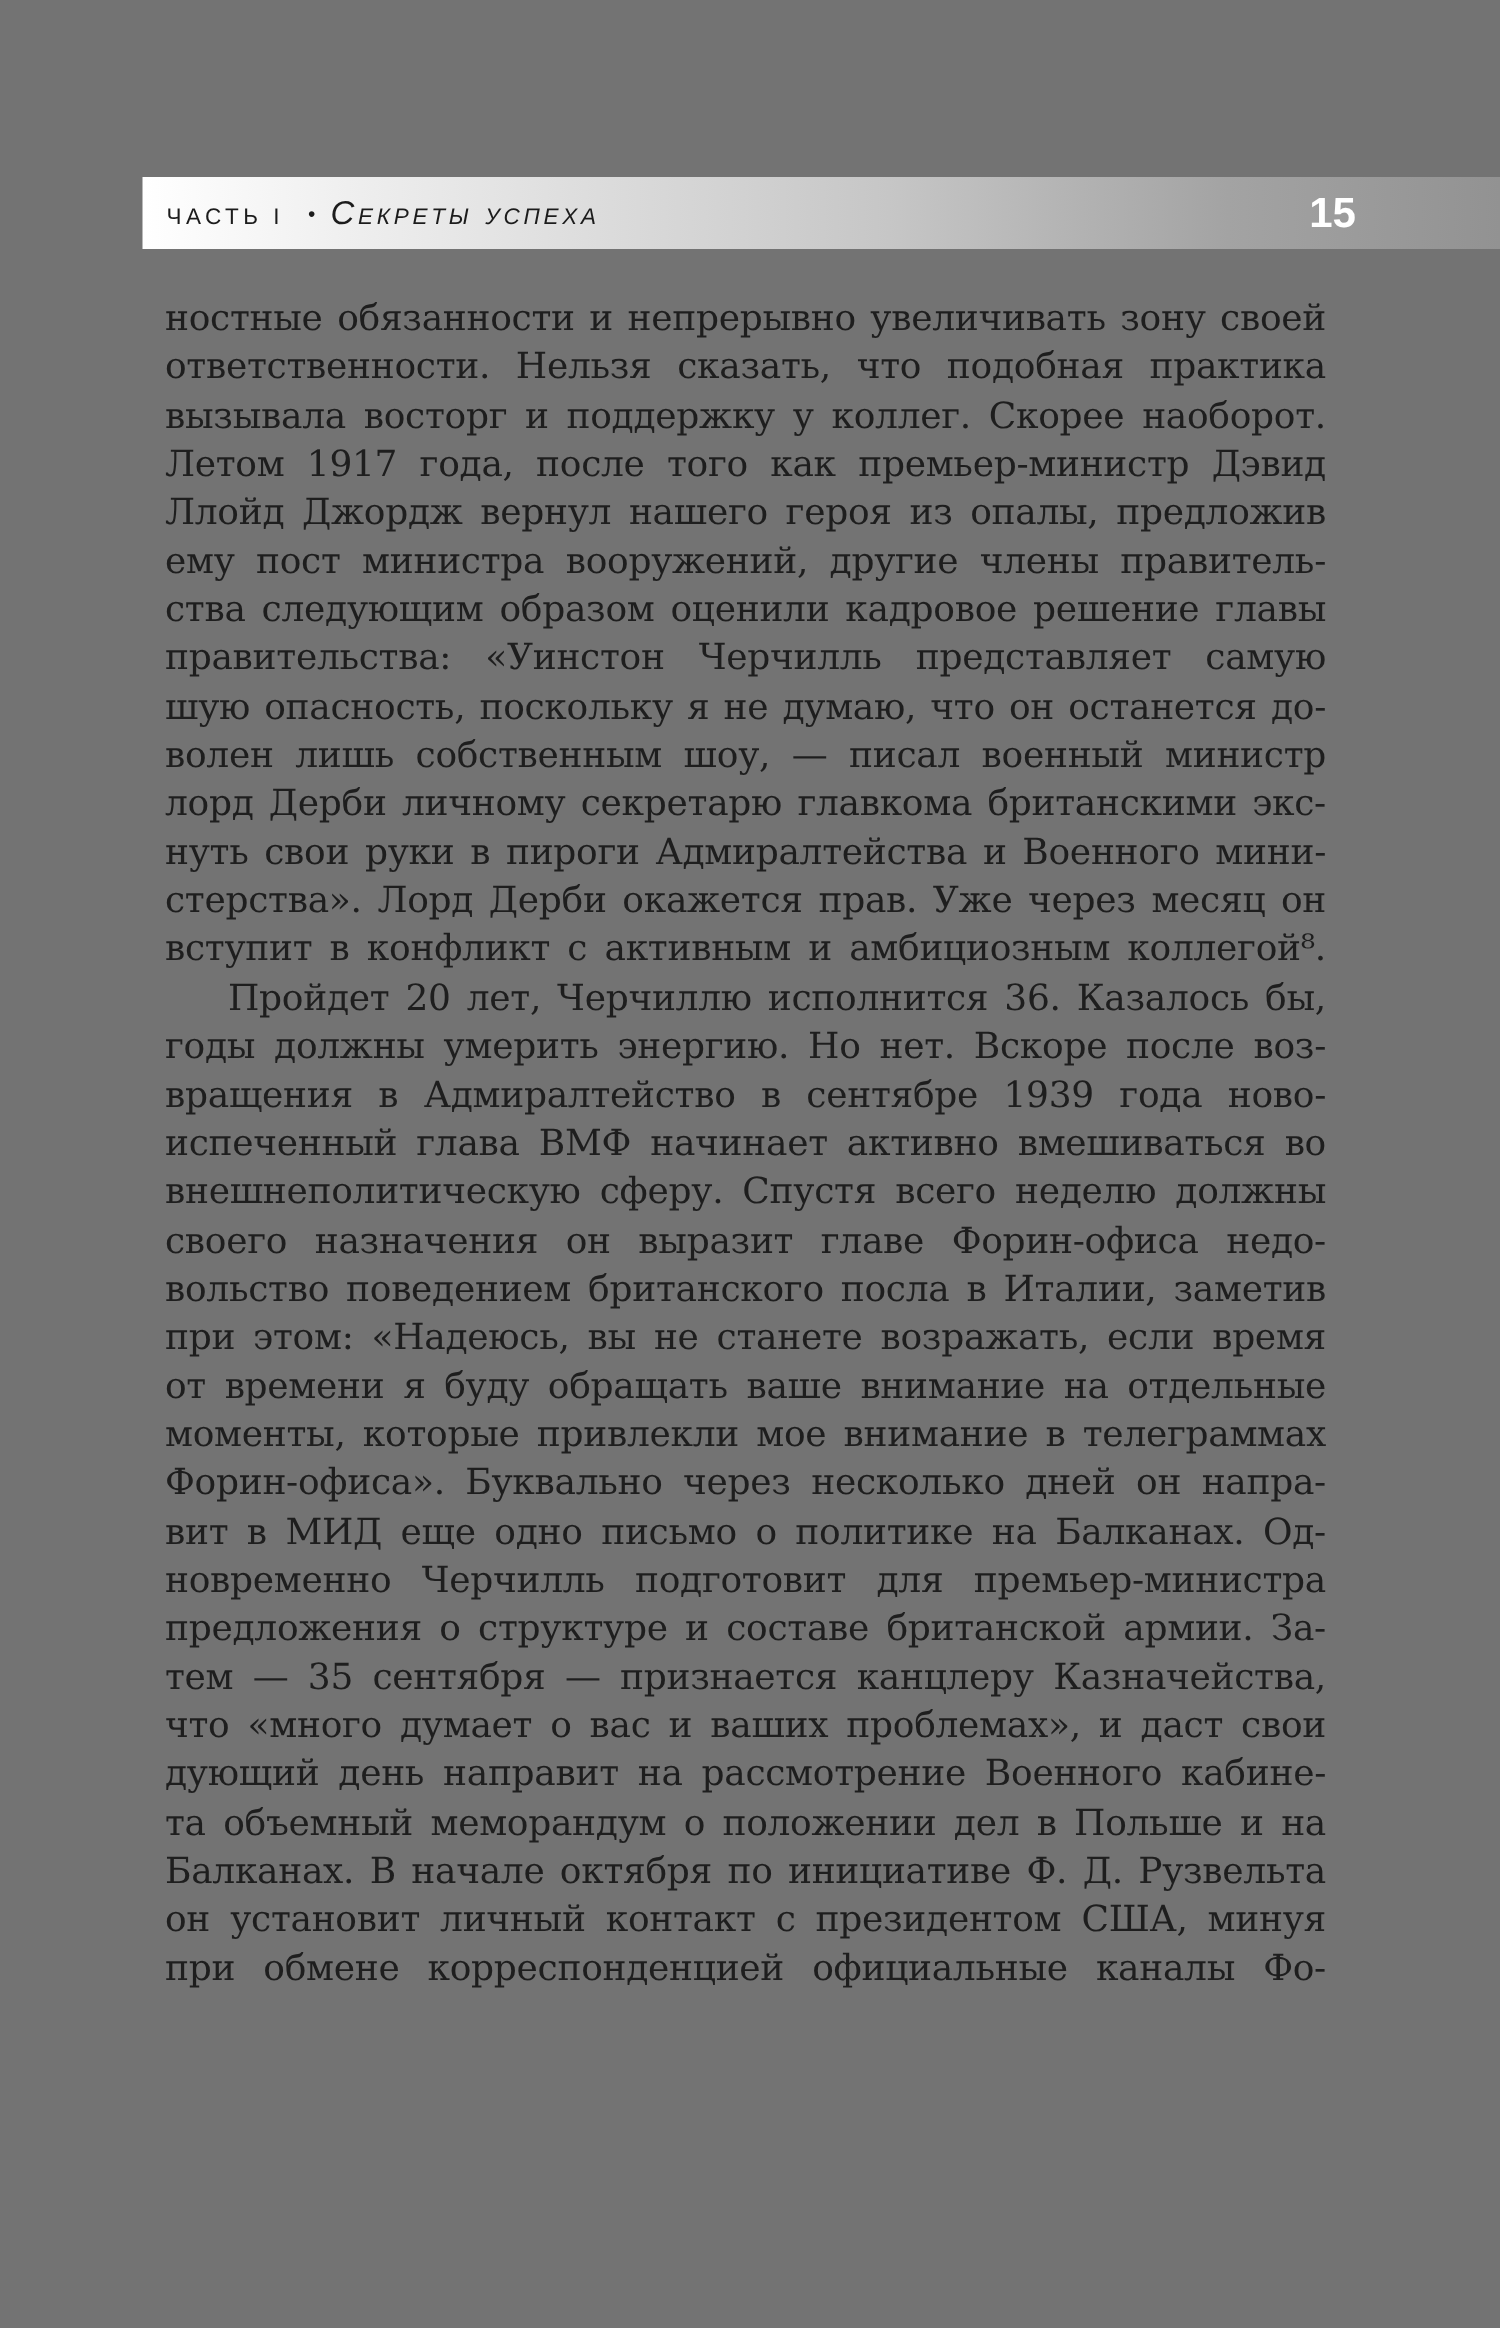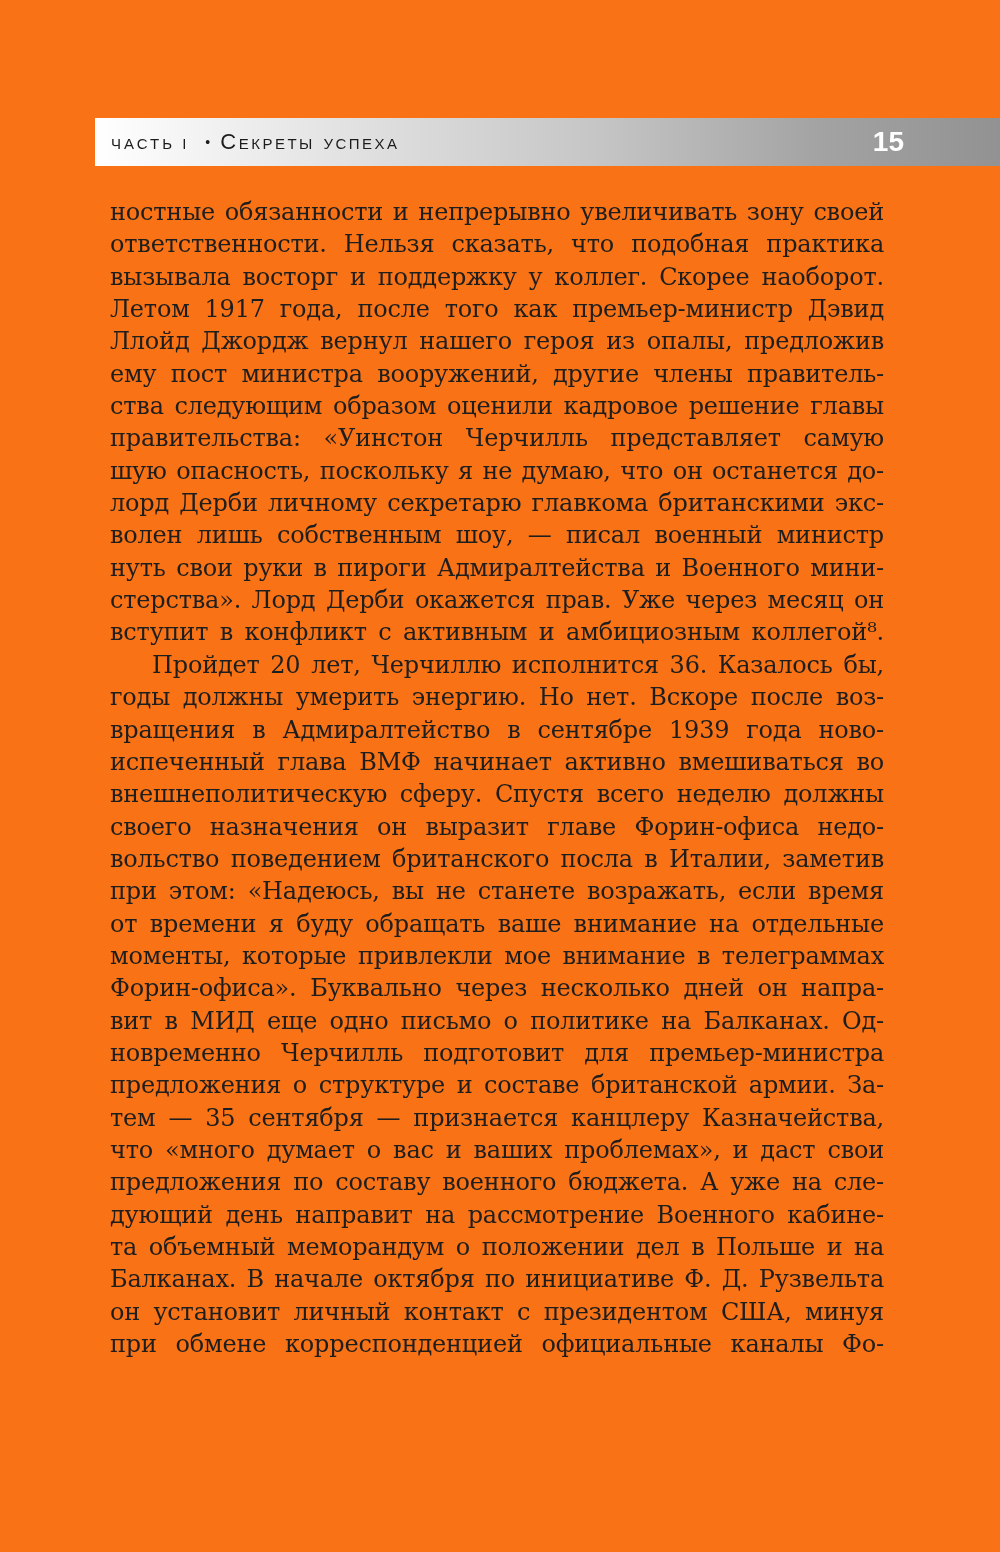--- a/index.html
+++ b/index.html
@@ -1,20 +1,20 @@
 <!DOCTYPE html>
 <html><head>
 <meta charset="utf-8">
 <style>
   html, body { margin: 0; padding: 0; background: #ffffff; }
   .page {
     position: relative;
     width: 1000px;
     height: 1552px;
-    background: #f97316;
+    background: #737373;
     overflow: hidden;
     font-family: "DejaVu Serif", serif;
   }
   
   .header-bar {
     position: absolute;
     left: 95px;
     top: 118px;
     width: 905px;
     height: 48px;
@@ -40,20 +40,21 @@
   .dot {
     font-size: 14px;
     margin: 0 10px 0 16px;
     align-self: center;
   }
   .chapter {
     font-variant: small-caps;
     font-size: 22px;
     letter-spacing: 2.5px;
     font-weight: 400;
+    font-style: italic;
   }
   .pagenum {
     color: #ffffff;
     font-size: 28px;
     line-height: 1;
     font-weight: 700;
   }
   
   .body-text {
     position: absolute;
@@ -91,22 +92,22 @@
     <div class="para">
       <div class="line">ностные обязанности и непрерывно увеличивать зону своей</div>
       <div class="line">ответственности. Нельзя сказать, что подобная практика</div>
       <div class="line">вызывала восторг и поддержку у коллег. Скорее наоборот.</div>
       <div class="line">Летом 1917 года, после того как премьер-министр Дэвид</div>
       <div class="line">Ллойд Джордж вернул нашего героя из опалы, предложив</div>
       <div class="line">ему пост министра вооружений, другие члены правитель-</div>
       <div class="line">ства следующим образом оценили кадровое решение главы</div>
       <div class="line">правительства: «Уинстон Черчилль представляет самую боль-</div>
       <div class="line">шую опасность, поскольку я не думаю, что он останется до-</div>
+      <div class="line">волен лишь собственным шоу, — писал военный министр</div>
       <div class="line">лорд Дерби личному секретарю главкома британскими экс-</div>
-      <div class="line">волен лишь собственным шоу, — писал военный министр</div>
       <div class="line">нуть свои руки в пироги Адмиралтейства и Военного мини-</div>
       <div class="line">стерства». Лорд Дерби окажется прав. Уже через месяц он</div>
       <div class="line">вступит в конфликт с активным и амбициозным коллегой⁸.</div>
     </div>
     <div class="para para-indent">
       <div class="line">Пройдет 20 лет, Черчиллю исполнится 36. Казалось бы,</div>
       <div class="line">годы должны умерить энергию. Но нет. Вскоре после воз-</div>
       <div class="line">вращения в Адмиралтейство в сентябре 1939 года ново-</div>
       <div class="line">испеченный глава ВМФ начинает активно вмешиваться во</div>
       <div class="line">внешнеполитическую сферу. Спустя всего неделю должны</div>
@@ -114,21 +115,20 @@
       <div class="line">вольство поведением британского посла в Италии, заметив</div>
       <div class="line">при этом: «Надеюсь, вы не станете возражать, если время</div>
       <div class="line">от времени я буду обращать ваше внимание на отдельные</div>
       <div class="line">моменты, которые привлекли мое внимание в телеграммах</div>
       <div class="line">Форин-офиса». Буквально через несколько дней он напра-</div>
       <div class="line">вит в МИД еще одно письмо о политике на Балканах. Од-</div>
       <div class="line">новременно Черчилль подготовит для премьер-министра</div>
       <div class="line">предложения о структуре и составе британской армии. За-</div>
       <div class="line">тем — 35 сентября — признается канцлеру Казначейства,</div>
       <div class="line">что «много думает о вас и ваших проблемах», и даст свои</div>
-      <div class="line">предложения по составу военного бюджета. А уже на сле-</div>
       <div class="line">дующий день направит на рассмотрение Военного кабине-</div>
       <div class="line">та объемный меморандум о положении дел в Польше и на</div>
       <div class="line">Балканах. В начале октября по инициативе Ф. Д. Рузвельта</div>
       <div class="line">он установит личный контакт с президентом США, минуя</div>
       <div class="line">при обмене корреспонденцией официальные каналы Фо-</div>
     </div>
   </div>
 
 </div>
 

